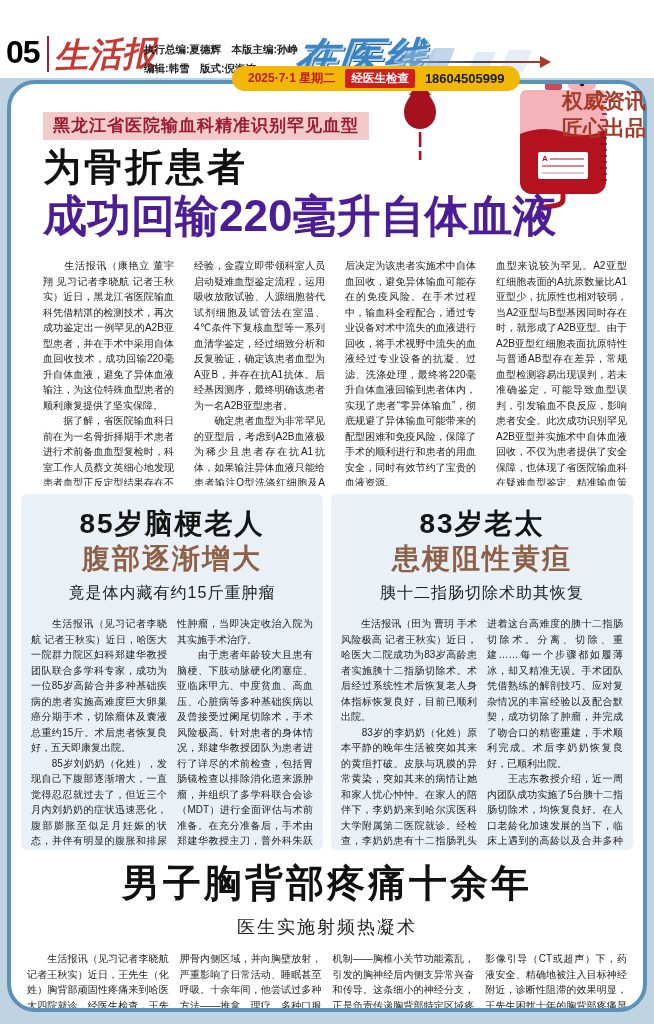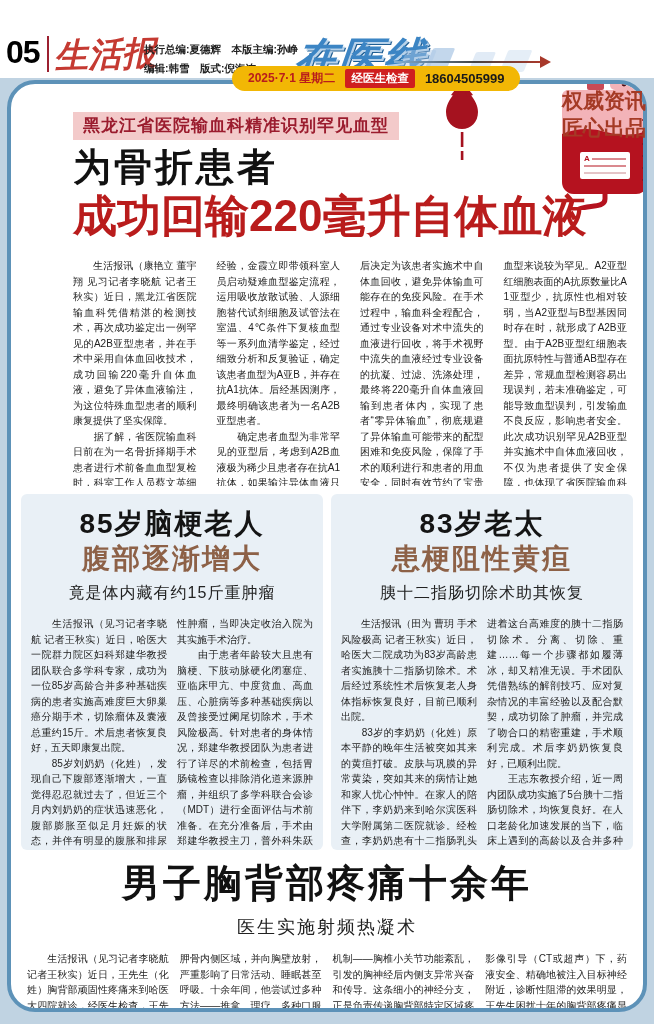--- a/index.html
+++ b/index.html
@@ -33,25 +33,25 @@
   .date-pill { position:absolute; top:66px; left:232px; height:25px; z-index:9; background:#f2b705;
     border-radius:13px; display:flex; align-items:center; gap:10px; padding:0 16px; }
   .date-text { font-size:12px; font-weight:bold; color:#b91c1c; white-space:nowrap; }
   .hotline-badge { background:#cf1f1f; color:#fff; font-size:11.5px; font-weight:bold; padding:2px 6px; border-radius:2px; white-space:nowrap; }
   .hotline-number { font-size:13px; font-weight:bold; color:#1a1a1a; white-space:nowrap; }
   
   .zone { position:absolute; top:78px; left:0; right:0; height:946px; background:#c0d3e2; z-index:1; }
   .container { position:absolute; top:2px; left:7px; right:7px; height:932px; background:#fff;
     border:4px solid #5d92b8; border-radius:28px; overflow:hidden; }
   
-  .main-article { position:relative; padding:28px 16px 0 20px;margin-left:42px; }
+  .main-article { position:relative; padding:28px 16px 0 32px; }
   .kicker { display:inline-block; background:#f3caca; color:#9b1c2e; font-size:17px; font-weight:bold;
     padding:2px 10px 3px 10px; letter-spacing:1px; }
   .headline-l1 { font-size:38px; font-weight:900; color:#111; margin-top:6px; letter-spacing:3px; line-height:1.15; }
-  .headline-l2 { font-size:44px; font-weight:900; color:#b91c1c; letter-spacing:0px; line-height:1.2; position:relative; z-index:3; }
+  .headline-l2 { font-size:44px; font-weight:900; color:#4c1d95; letter-spacing:0px; line-height:1.2; position:relative; z-index:3; }
   .blood-drop { position:absolute; left:388px; top:-4px; width:42px; height:88px; z-index:2; }
   .blood-bag { position:absolute; left:497px; top:-14px; width:112px; height:140px; z-index:1; }
   .main-cols { display:flex; gap:20px; margin-top:16px; height:228px; overflow:hidden; }
   .col { flex:1; font-size:10px; line-height:1.55; color:#222; text-align:justify; word-break:break-all; }
   .para { margin:0; text-align:justify; }
   
   .cards { display:flex; gap:8px; padding:8px 10px 0 10px; height:364px; }
   .card { flex:1; background:#e9f0f6; border-radius:6px; padding:12px 10px 8px 10px; overflow:hidden; }
   .card-title-black { font-size:28px; font-weight:900; text-align:center; color:#141414; letter-spacing:2px; line-height:1.25; }
   .card-title-red { font-size:28px; font-weight:900; text-align:center; color:#8d6147; letter-spacing:2px; line-height:1.25; }

